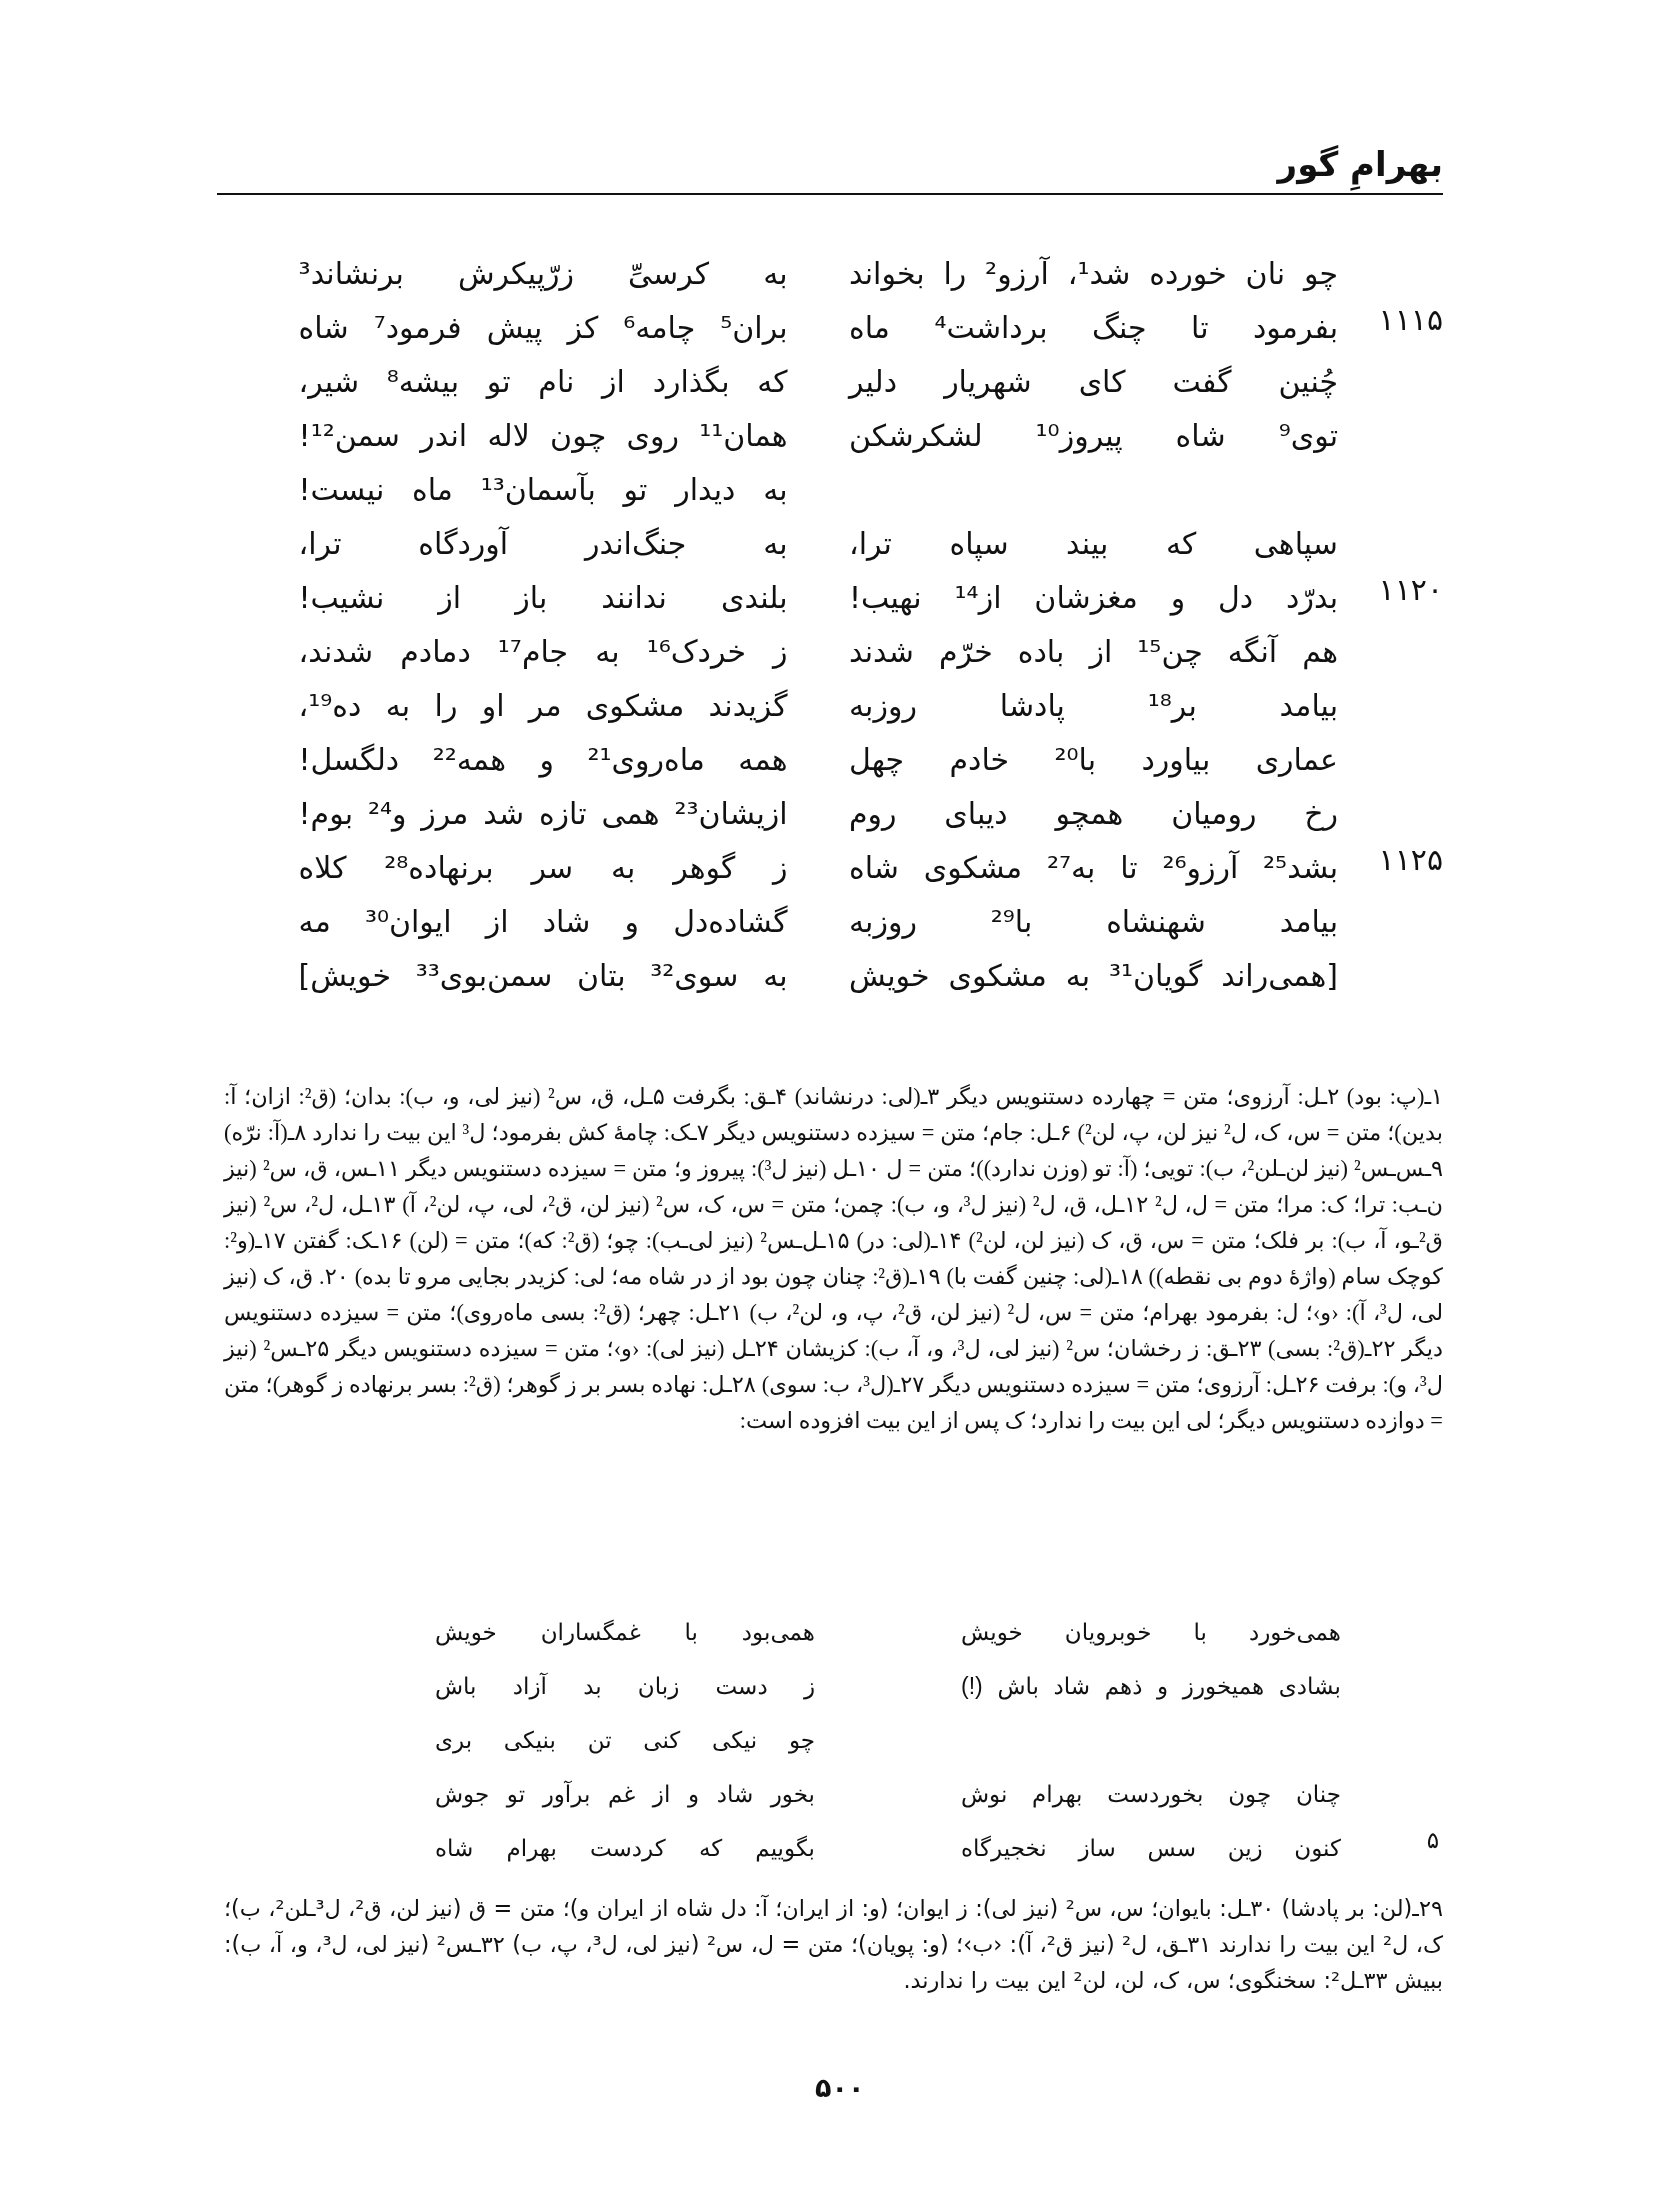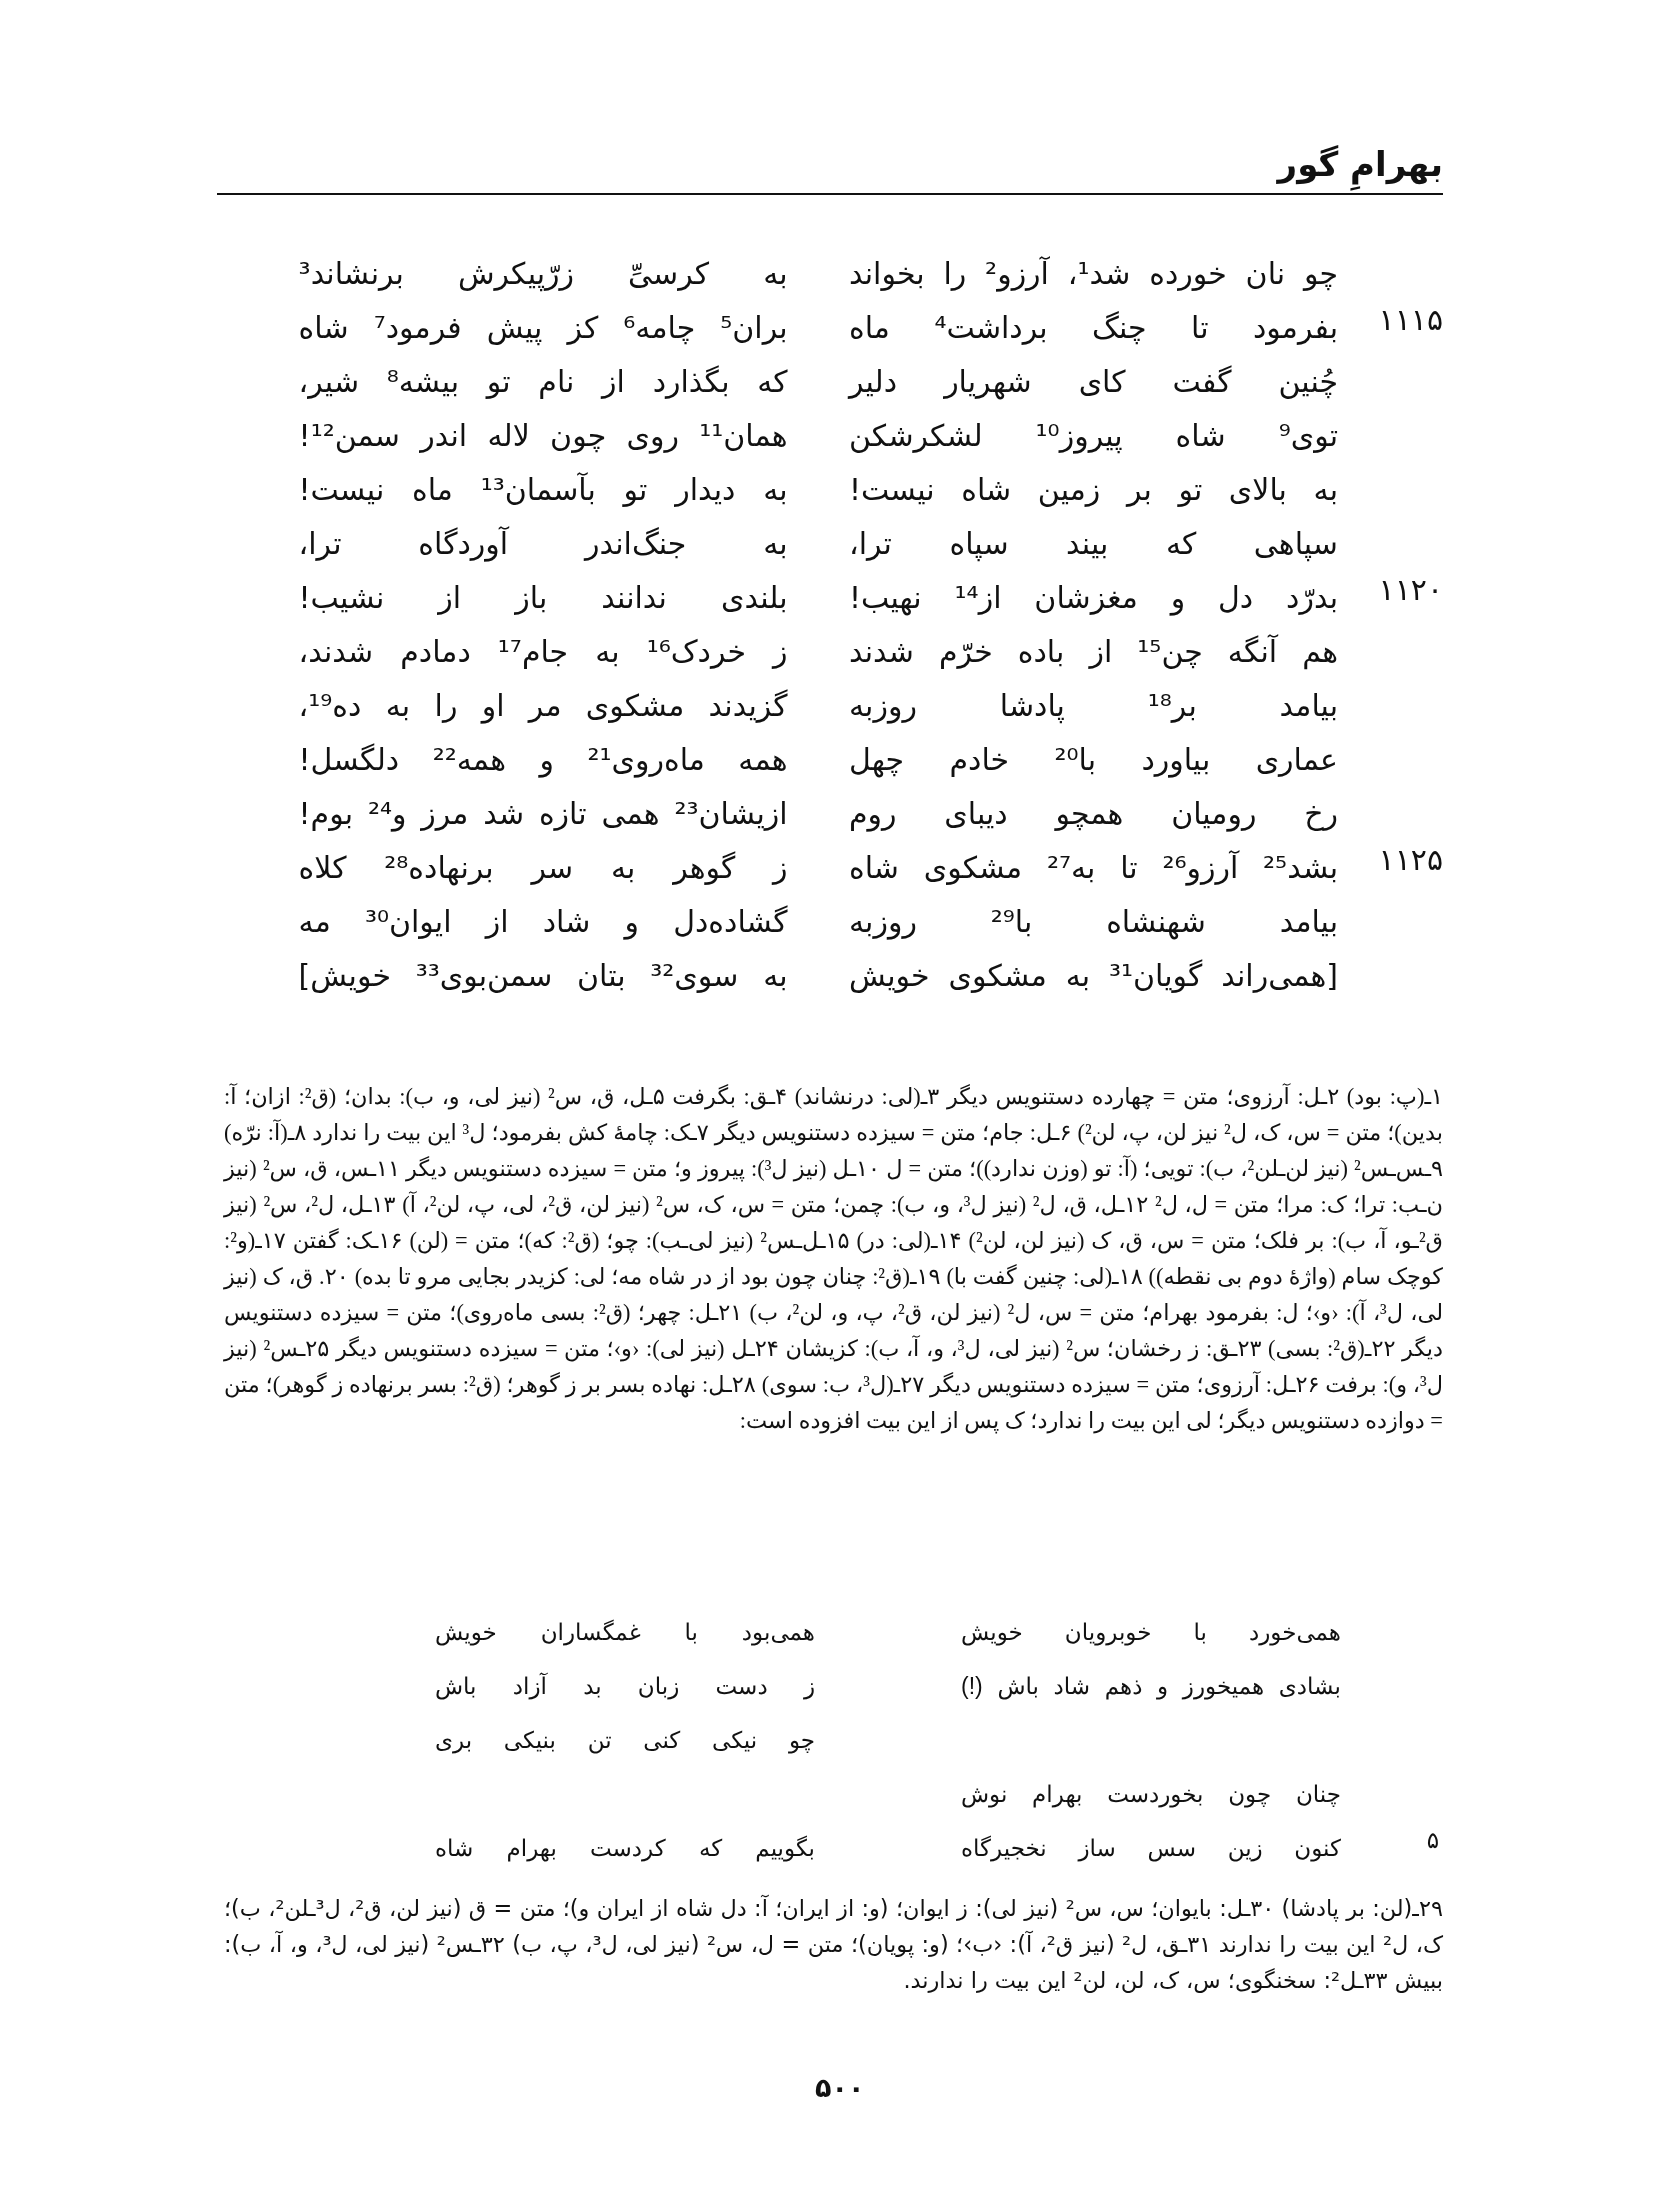--- a/index.html
+++ b/index.html
@@ -61,21 +61,20 @@
         <span class="hemistich hemi-right">چُنین گفت کای شهریار دلیر</span>
         <span class="hemistich hemi-left">که بگذارد از نام تو بیشه⁸ شیر،</span>
       </div>
     <div class="verse-row">
         <span class="line-num"></span>
         <span class="hemistich hemi-right">توی⁹ شاه پیروز¹⁰ لشکرشکن</span>
         <span class="hemistich hemi-left">همان¹¹ روی چون لاله اندر سمن¹²!</span>
       </div>
     <div class="verse-row">
         <span class="line-num"></span>
-        <span class="hemistich hemi-right">به بالای تو بر زمین شاه نیست!</span>
         <span class="hemistich hemi-left">به دیدار تو بآسمان¹³ ماه نیست!</span>
       </div>
     <div class="verse-row">
         <span class="line-num"></span>
         <span class="hemistich hemi-right">سپاهی که بیند سپاه ترا،</span>
         <span class="hemistich hemi-left">به جنگ‌اندر آوردگاه ترا،</span>
       </div>
     <div class="verse-row">
         <span class="line-num">۱۱۲۰</span>
         <span class="hemistich hemi-right">بدرّد دل و مغزشان از¹⁴ نهیب!</span>
@@ -131,20 +130,21 @@
         <span class="added-hemi added-right">بشادی همیخورز و ذهم شاد باش (!)</span>
         <span class="added-hemi added-left">ز دست زبان بد آزاد باش</span>
       </div>
     <div class="added-row">
         <span class="added-num"></span>
         <span class="added-hemi added-left">چو نیکی کنی تن بنیکی بری</span>
       </div>
     <div class="added-row">
         <span class="added-num"></span>
         <span class="added-hemi added-right">چنان چون بخوردست بهرام نوش</span>
+        <span class="added-hemi added-left">بخور شاد و از غم برآور تو جوش</span>
       </div>
     <div class="added-row">
         <span class="added-num">۵</span>
         <span class="added-hemi added-right">کنون زین سس ساز نخجیرگاه</span>
         <span class="added-hemi added-left">بگوییم که کردست بهرام شاه</span>
       </div>
   </div>
 
   <div class="footnotes-2">۲۹ـ(لن: بر پادشا) ۳۰ـل: بایوان؛ س، س² (نیز لی): ز ایوان؛ (و: از ایران؛ آ: دل شاه از ایران و)؛ متن = ق (نیز لن، ق²، ل³ـلن²، ب)؛ ک، ل² این بیت را ندارند ۳۱ـق، ل² (نیز ق²، آ): ‹ب›؛ (و: پویان)؛ متن = ل، س² (نیز لی، ل³، پ، ب) ۳۲ـس² (نیز لی، ل³، و، آ، ب): ببیش ۳۳ـل²: سخنگوی؛ س، ک، لن، لن² این بیت را ندارند.</div>
 

